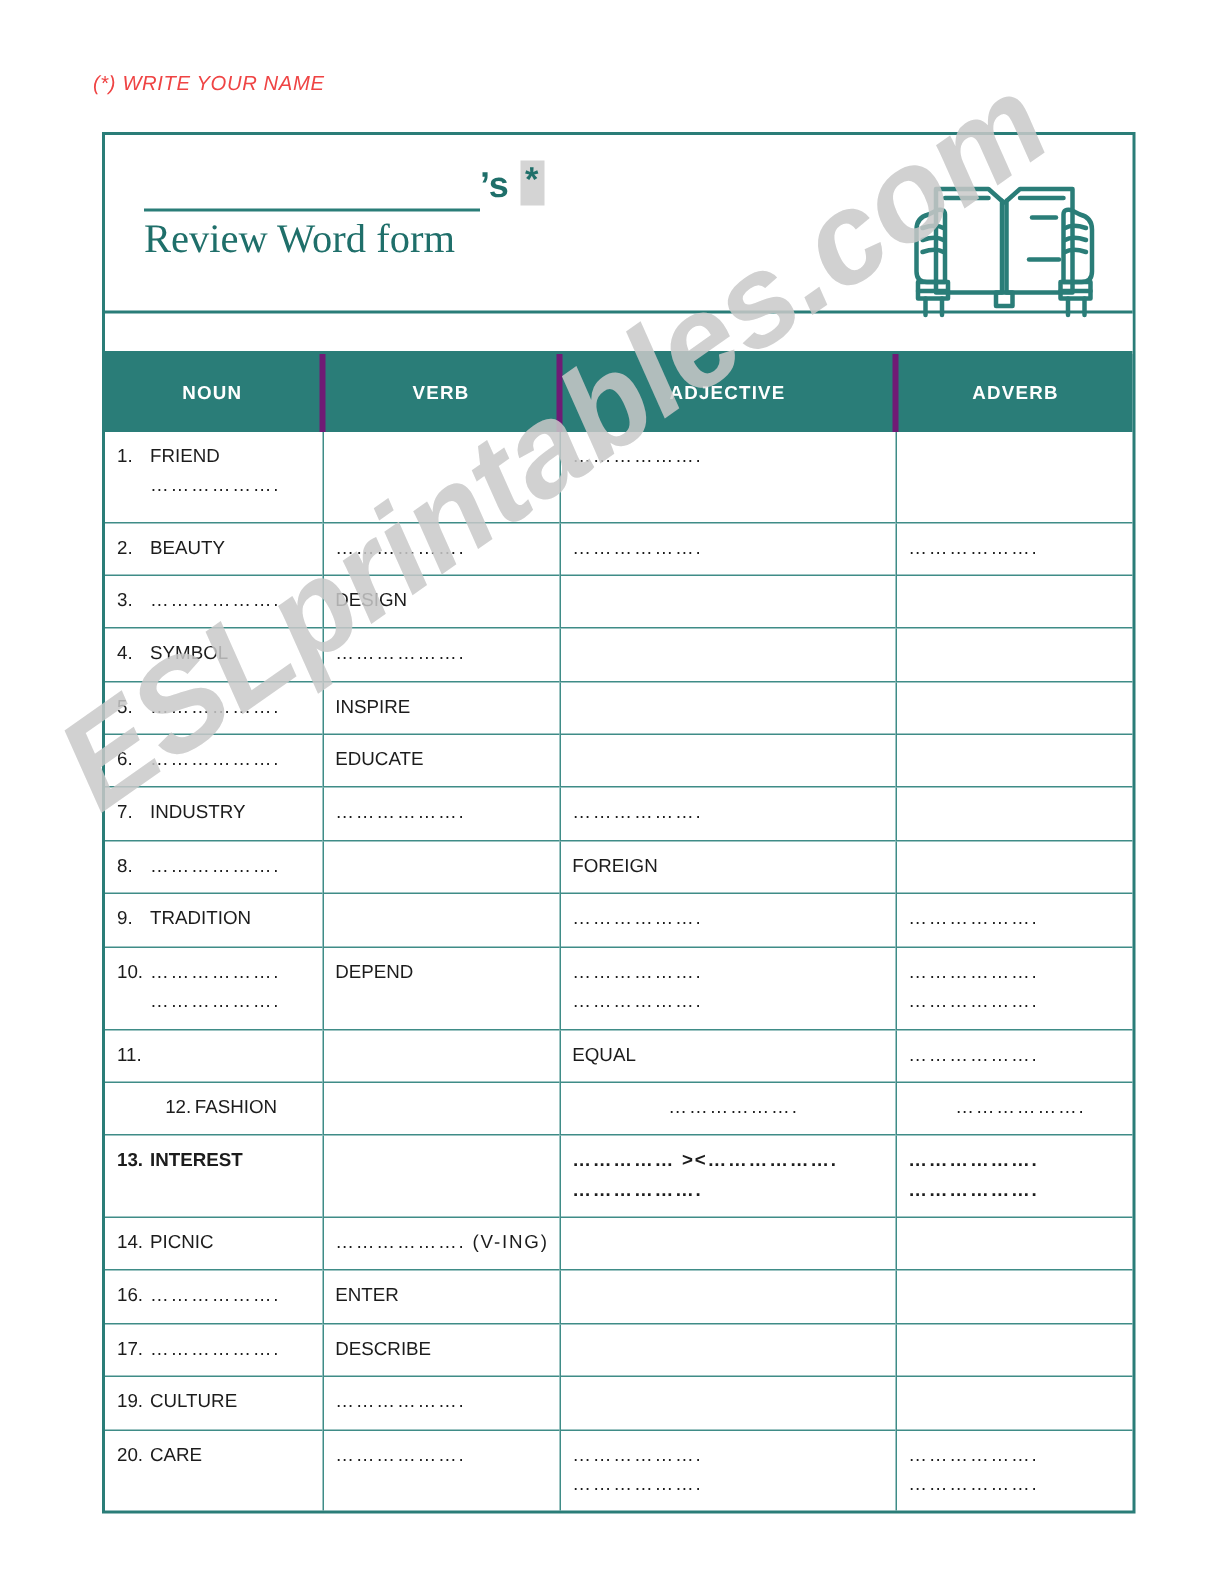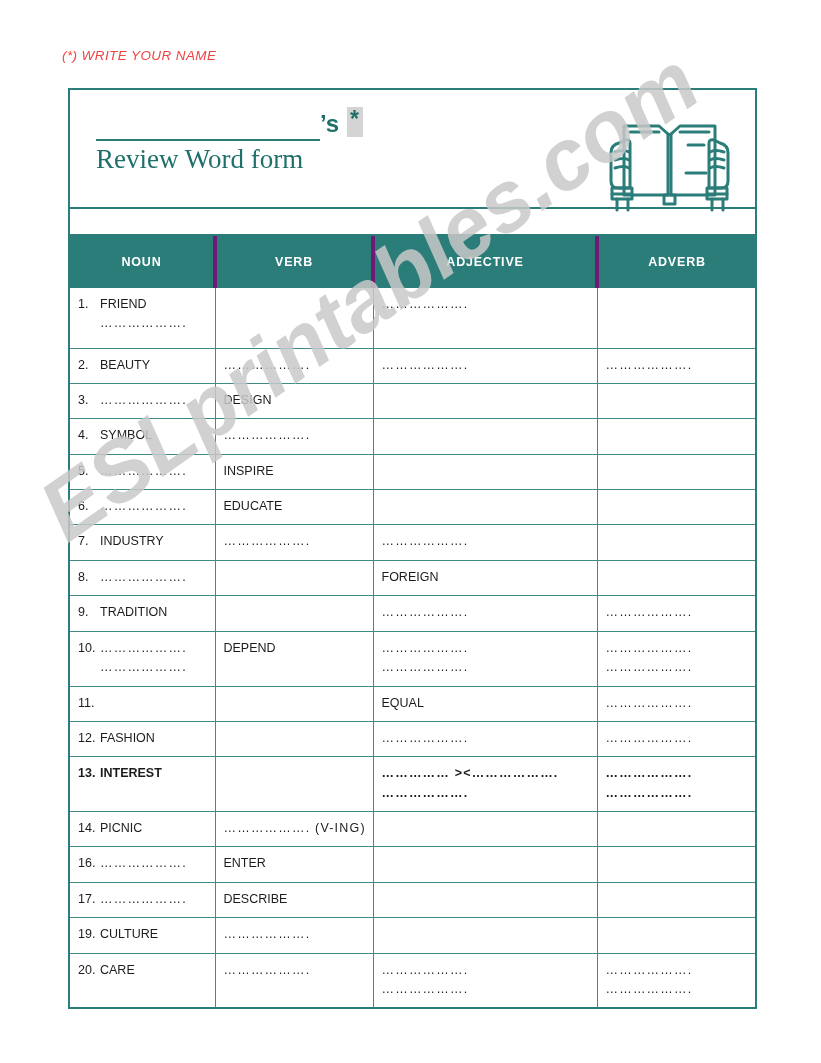--- a/index.html
+++ b/index.html
@@ -286,21 +286,21 @@
           <td><span>DEPEND</span></td>
           <td><span class="dots">……………….</span><span class="line2 dots">……………….</span></td>
           <td><span class="dots">……………….</span><span class="line2 dots">……………….</span></td>
         </tr>
         <tr style="height: 30px;">
           <td><span class="num">11.</span></td>
           <td></td>
           <td><span>EQUAL</span></td>
           <td><span class="dots">……………….</span></td>
         </tr>
-        <tr style="height: 30px;">
+        <tr style="height: 30px; text-align: center;">
           <td><span class="num">12.</span><span>FASHION</span></td>
           <td></td>
           <td><span class="dots">……………….</span></td>
           <td><span class="dots">……………….</span></td>
         </tr>
         <tr style="height: 52px; font-weight: bold;">
           <td><span class="num">13.</span><span>INTEREST</span></td>
           <td></td>
           <td><span class="dots">……………  &gt;&lt;……………….</span><span class="line2 dots">……………….</span></td>
           <td><span class="dots">……………….</span><span class="line2 dots">……………….</span></td>

